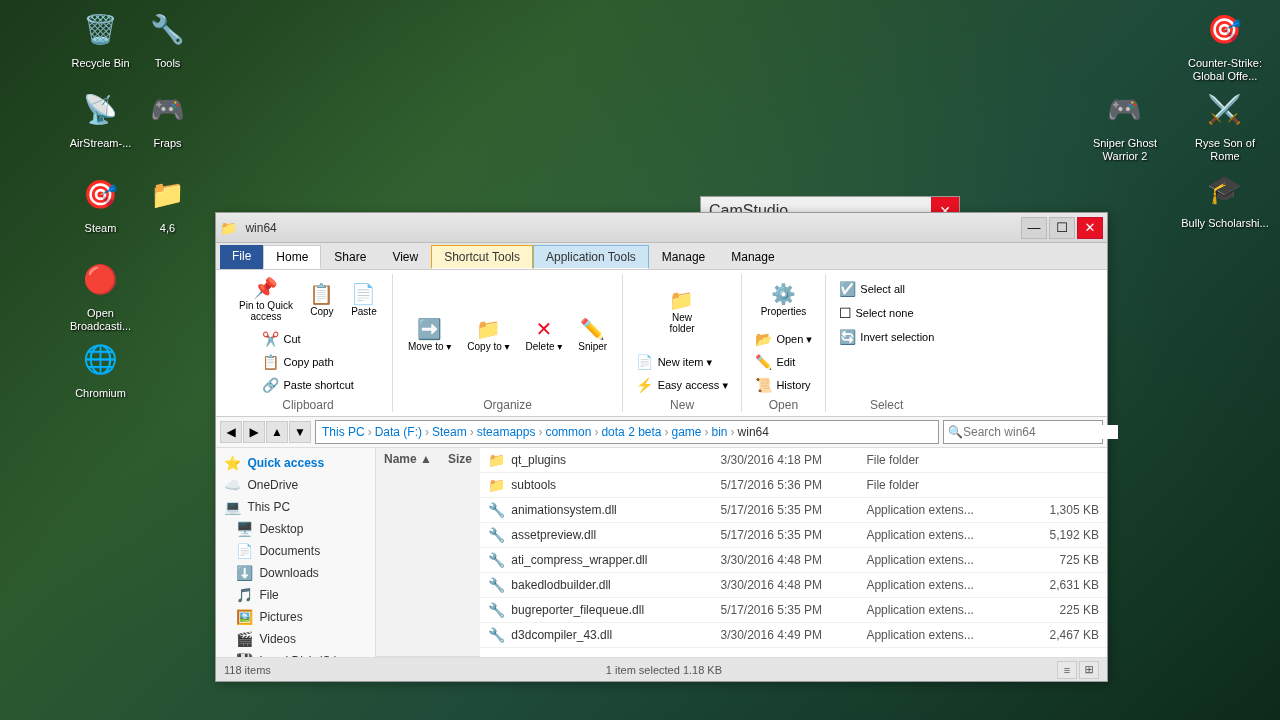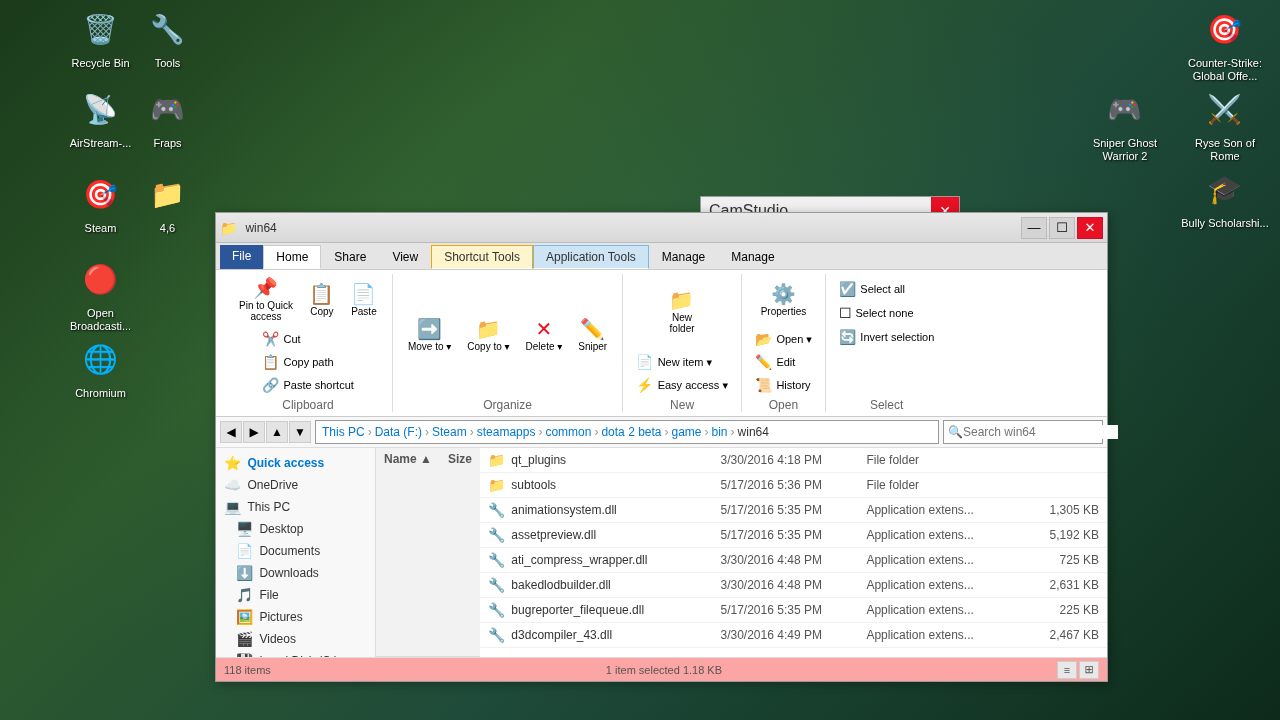--- a/index.html
+++ b/index.html
@@ -371,21 +371,21 @@
       color: #333;
     }
     .file-icon { font-size: 14px; }
     .file-row .col-date { color: #555; font-weight: normal; }
     .file-row .col-type { color: #555; font-weight: normal; }
     .file-row .col-size { color: #555; font-weight: normal; text-align: right; }
 
     
     #status-bar {
       height: 24px;
-      background: #fca5a5;
+      background: #e5e5e5;
       border-top: 1px solid #ddd;
       display: flex;
       align-items: center;
       padding: 0 8px;
       font-size: 11px;
       color: #555;
       justify-content: space-between;
       flex-shrink: 0;
     }
     #view-btns {

